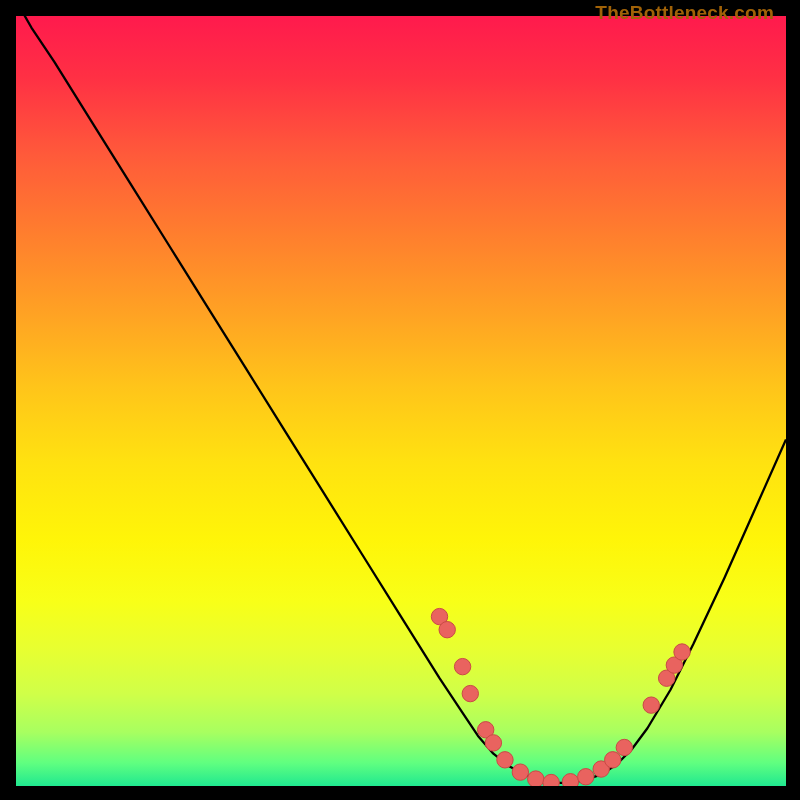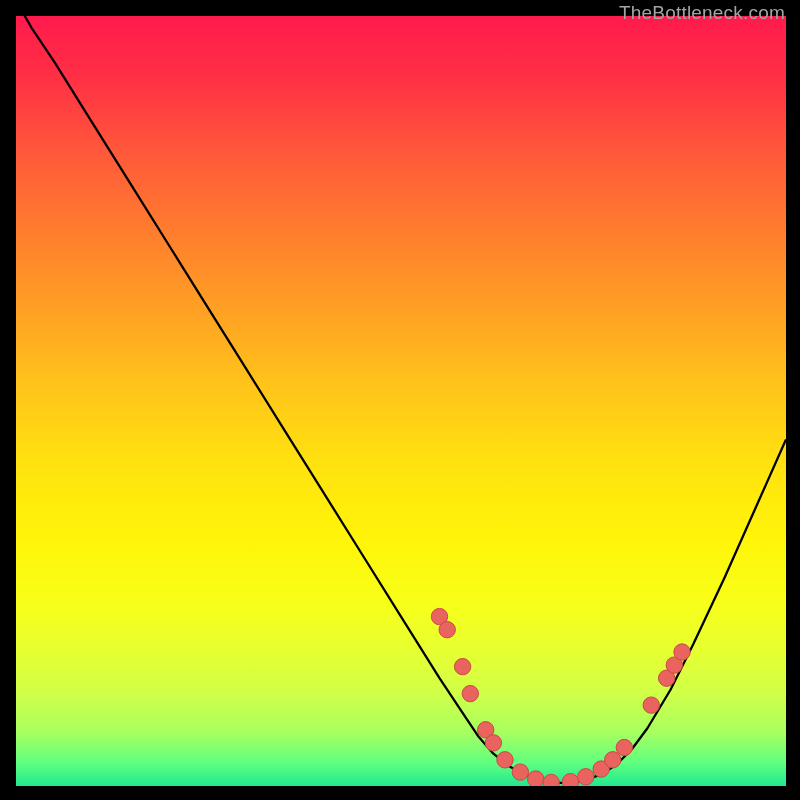--- a/index.html
+++ b/index.html
@@ -31,25 +31,25 @@
       #e8ff30 82%,
       #d0ff48 88%,
       #a8ff60 93%,
       #60ff80 97%,
       #20e890 100%
     );
   }
   .watermark {
     position: absolute;
     top: -14px;
-    right: 1px;
+    right: 12px;
     font-family: Arial, Helvetica, sans-serif;
     font-size: 19px;
-    color: #a3a3a3;
-    font-weight: 400;
+    color: #a16207;
+    font-weight: 700;
     letter-spacing: 0.2px;
   }
   .svg-layer {
     position: absolute;
     left: 0;
     top: 0;
     width: 770px;
     height: 770px;
   }
 </style>

